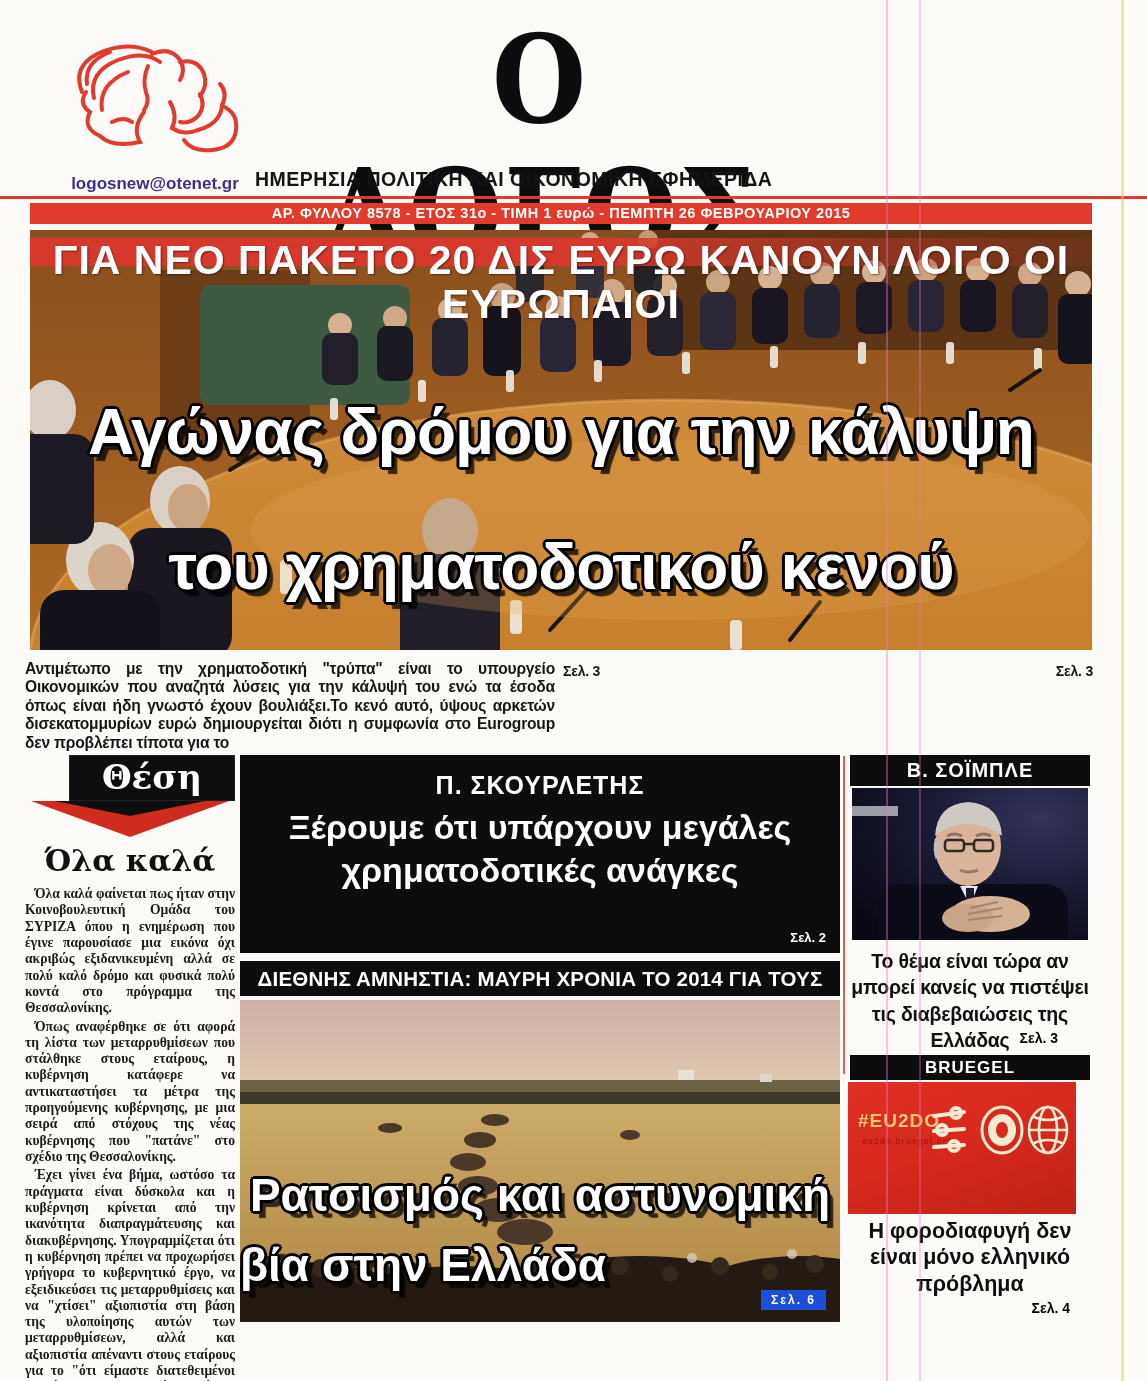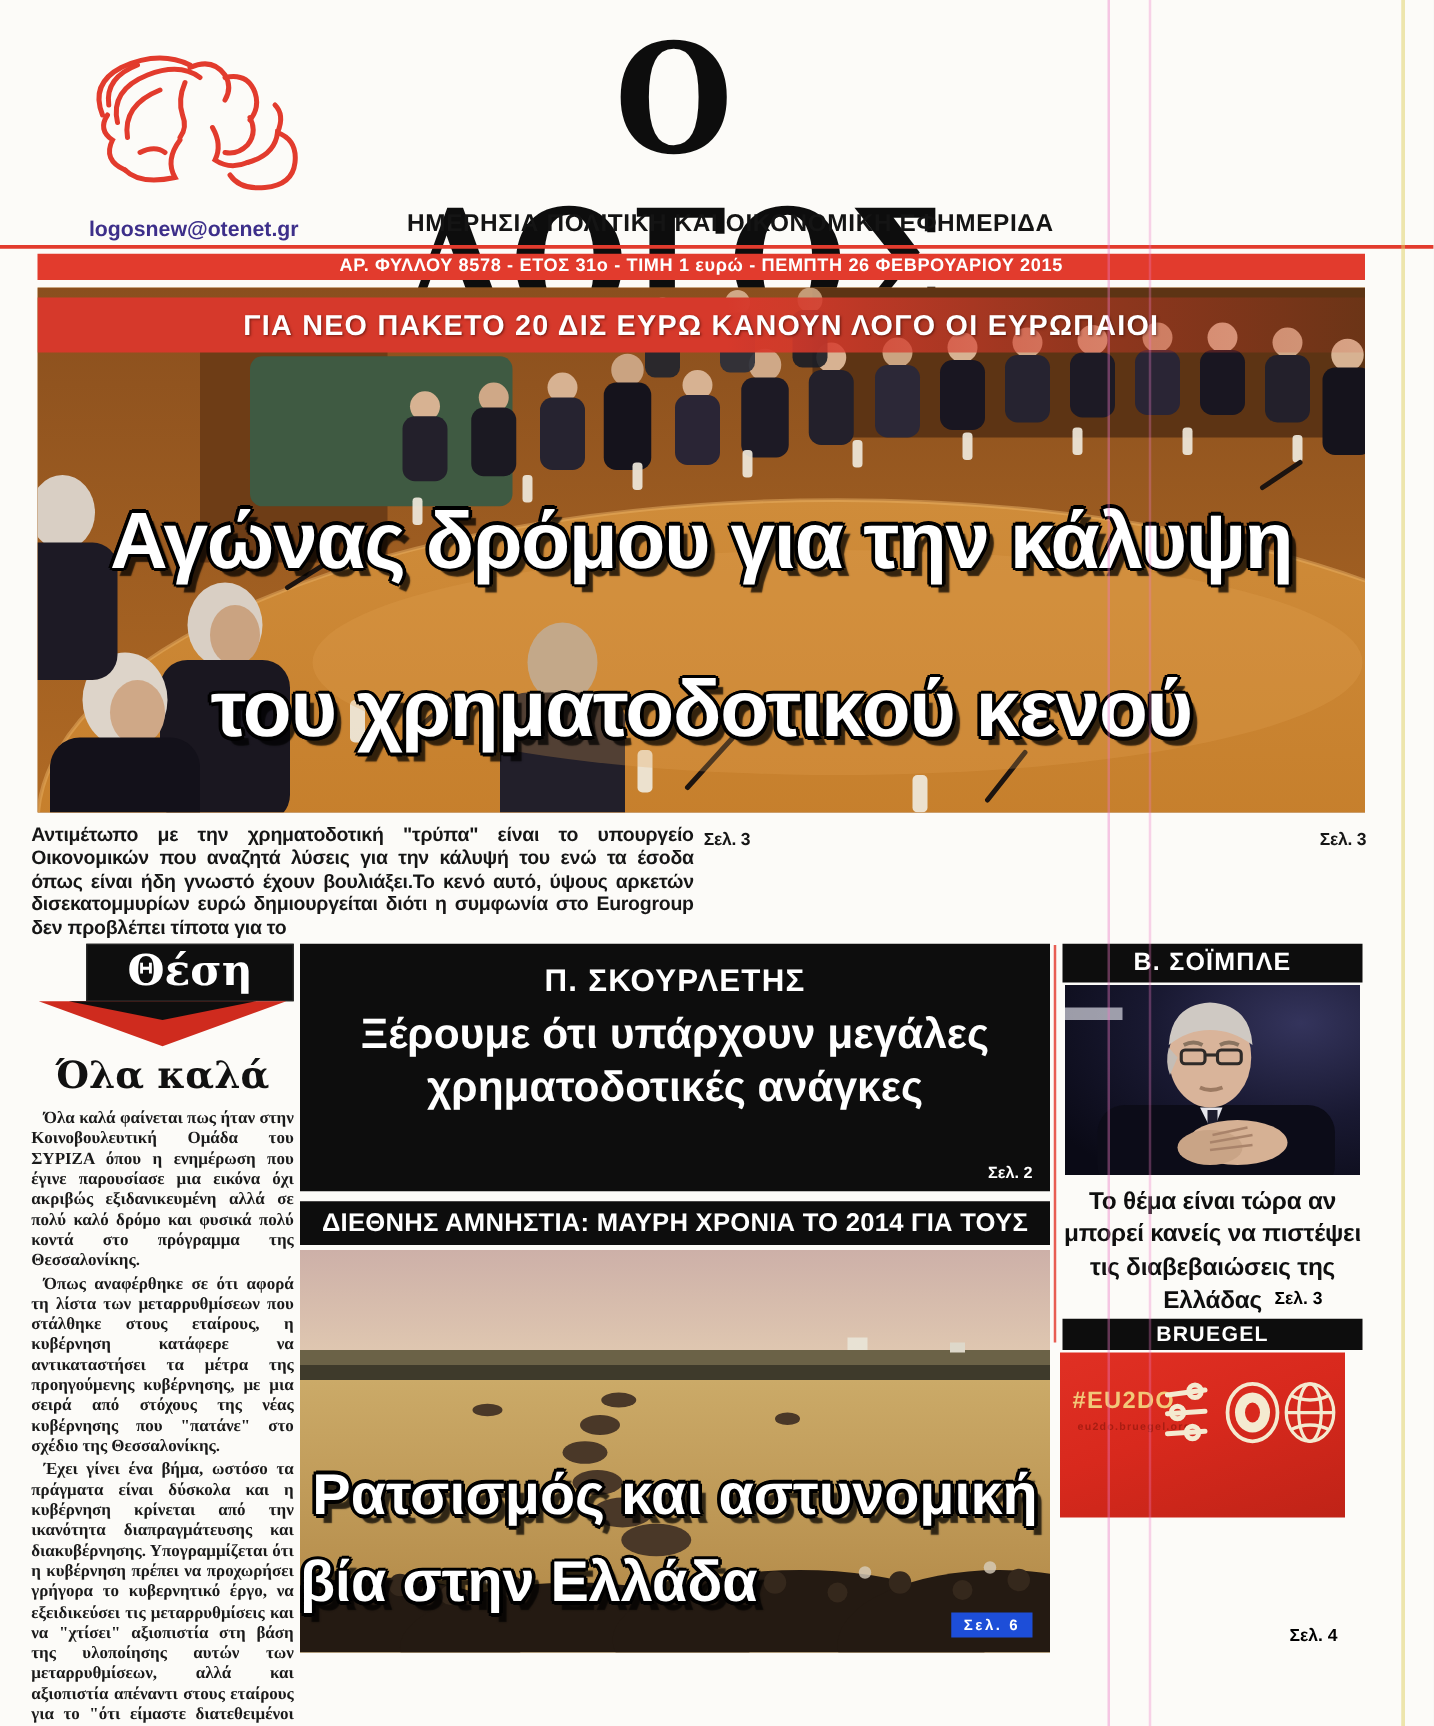--- a/index.html
+++ b/index.html
@@ -5,29 +5,29 @@
   html,body{margin:0;padding:0;}
   body{width:1147px;height:1381px;background:#f4f2ee;font-family:"Liberation Sans",sans-serif;}
   .page{position:relative;width:1147px;height:1381px;background:#fcfbf8;overflow:hidden;}
   .abs{position:absolute;}
 
   
   .logo-box{left:52px;top:32px;width:205px;height:140px;}
   .email{left:40px;top:174px;width:230px;text-align:center;font-weight:bold;font-size:17px;color:#3d2f8a;}
   .masthead{left:255px;top:28px;width:570px;text-align:center;font-family:"DejaVu Serif","Liberation Serif",serif;
             font-weight:bold;font-size:108px;line-height:1.1;color:#0d0d0d;letter-spacing:2px;transform:scaleY(1.12);}
-  .subtitle{left:273px;top:168px;width:570px;text-align:right;font-weight:bold;font-size:19.5px;color:#141414;letter-spacing:0.5px;}
+  .subtitle{left:255px;top:168px;width:570px;text-align:left;font-weight:bold;font-size:19.5px;color:#141414;letter-spacing:0.5px;}
   .toprule{left:0;top:196px;width:1147px;height:3px;background:#e23b2d;}
   .issuebar{left:30px;top:203px;width:1062px;height:21px;background:#e23b2d;color:#fff;font-weight:bold;
             font-size:14.5px;text-align:center;line-height:21px;letter-spacing:0.5px;}
 
   
   .leadphoto{left:30px;top:230px;width:1062px;height:420px;background:#a86a28;overflow:hidden;}
-  .kicker{left:0;top:8px;width:100%;height:44px;line-height:44px;text-align:center;color:#fff;font-weight:bold;
-          font-size:23px;letter-spacing:1px;
+  .kicker{left:0;top:8px;width:100%;height:28px;line-height:44px;text-align:center;color:#fff;font-weight:bold;
+          font-size:41px;letter-spacing:1px;
           background:linear-gradient(to right,#d6392b 0%,#d6392b 52%,rgba(214,57,43,0.45) 78%,rgba(214,57,43,0.12) 100%);
           text-shadow:1px 1px 2px rgba(60,10,5,.6);}
   .outline{color:#fff;font-weight:bold;
            text-shadow:3px 0 0 #000,-3px 0 0 #000,0 3px 0 #000,0 -3px 0 #000,
                        2px 2px 0 #000,-2px -2px 0 #000,2px -2px 0 #000,-2px 2px 0 #000,
                        6px 7px 1px rgba(0,0,0,.75);}
   .lead-h1{left:0;top:165px;width:100%;text-align:center;font-size:64px;letter-spacing:-1px;}
   .lead-h2{left:0;top:300px;width:100%;text-align:center;font-size:64px;letter-spacing:-1px;}
 
   
@@ -423,20 +423,21 @@
 
       <g stroke="#f4ead0" stroke-width="2.6" fill="none">
         <ellipse cx="118" cy="26" rx="19" ry="23"></ellipse>
         <ellipse cx="118" cy="26" rx="9" ry="23"></ellipse>
         <line x1="99" y1="26" x2="137" y2="26"></line>
         <path d="M102 12 Q118 20 134 12"></path>
           <path d="M102 40 Q118 32 134 40"></path>
       </g>
     </svg>
   </div>
+  <div class="abs bruhead">Η φοροδιαφυγή δεν είναι μόνο ελληνικό πρόβλημα</div>
   <div class="abs bruref">Σελ. 4</div>
 
   <div class="abs scanline pink1"></div>
   <div class="abs scanline pink2"></div>
   <div class="abs scanline yellow"></div>
   <div class="abs redline"></div>
 
 </div>
 
 </body></html>

